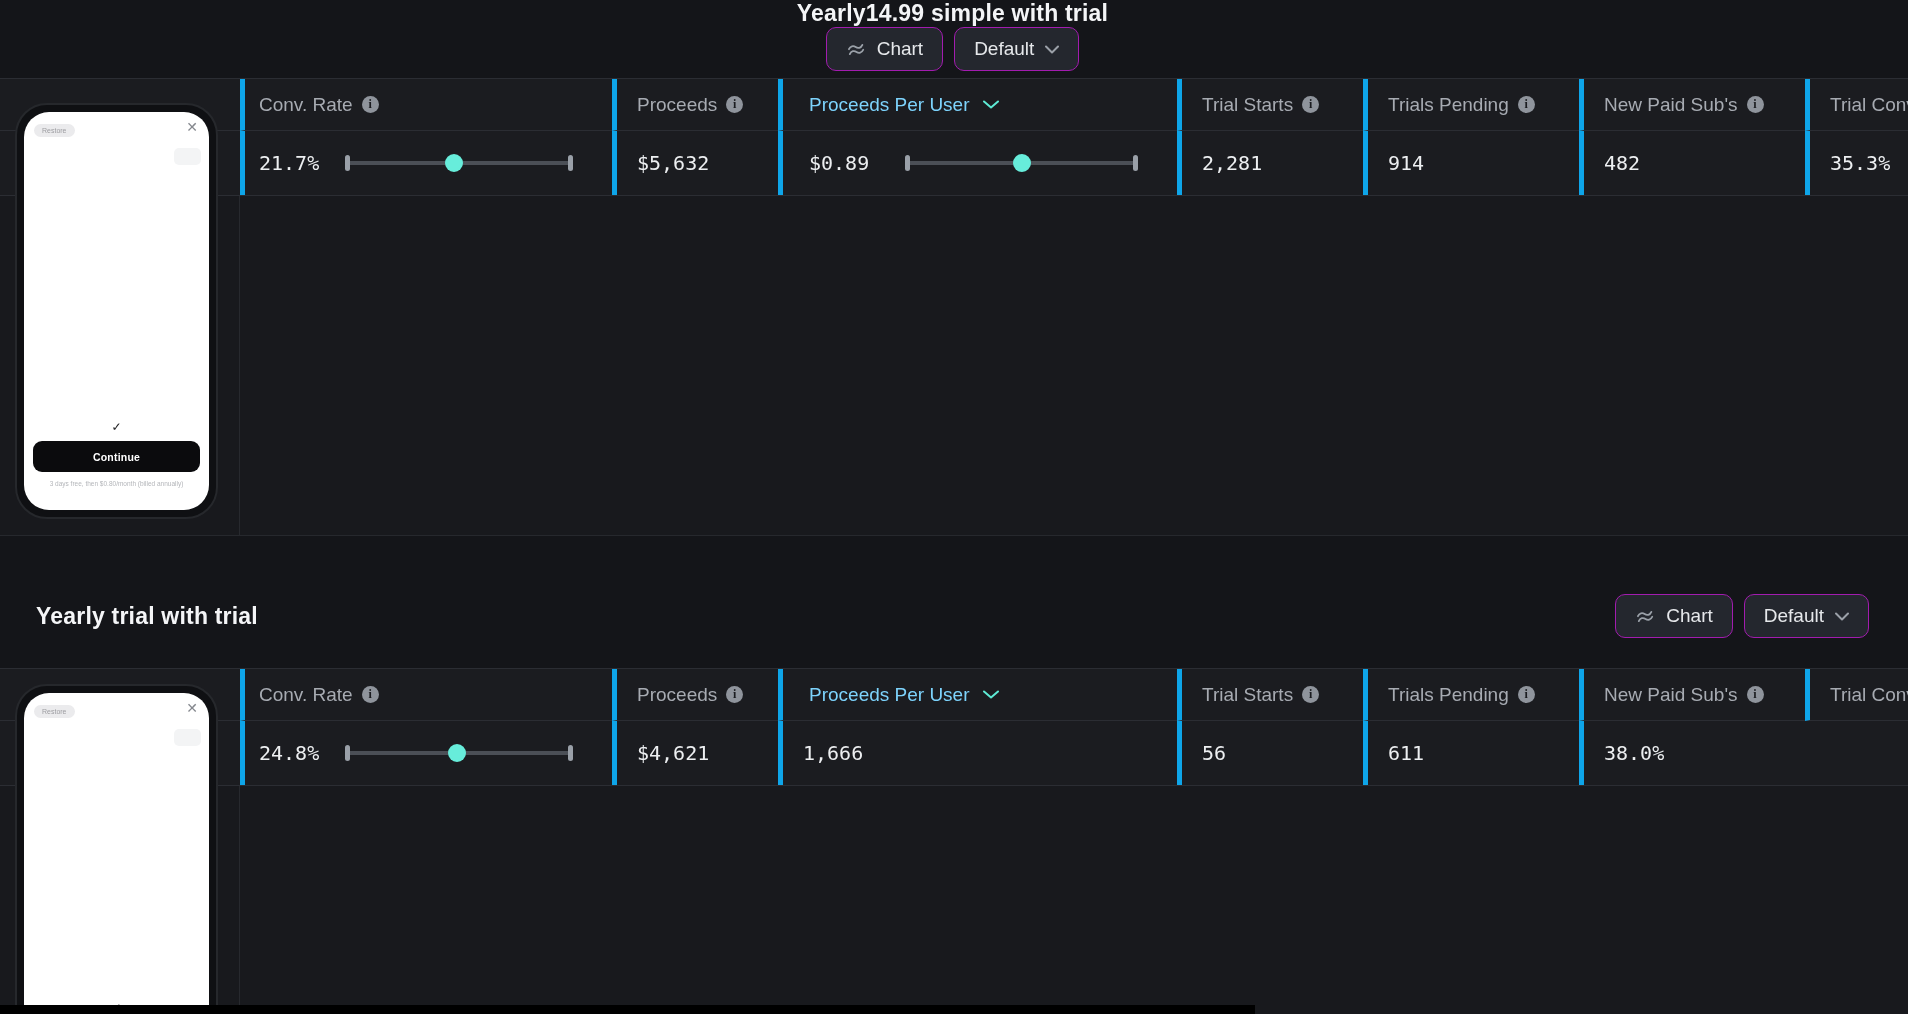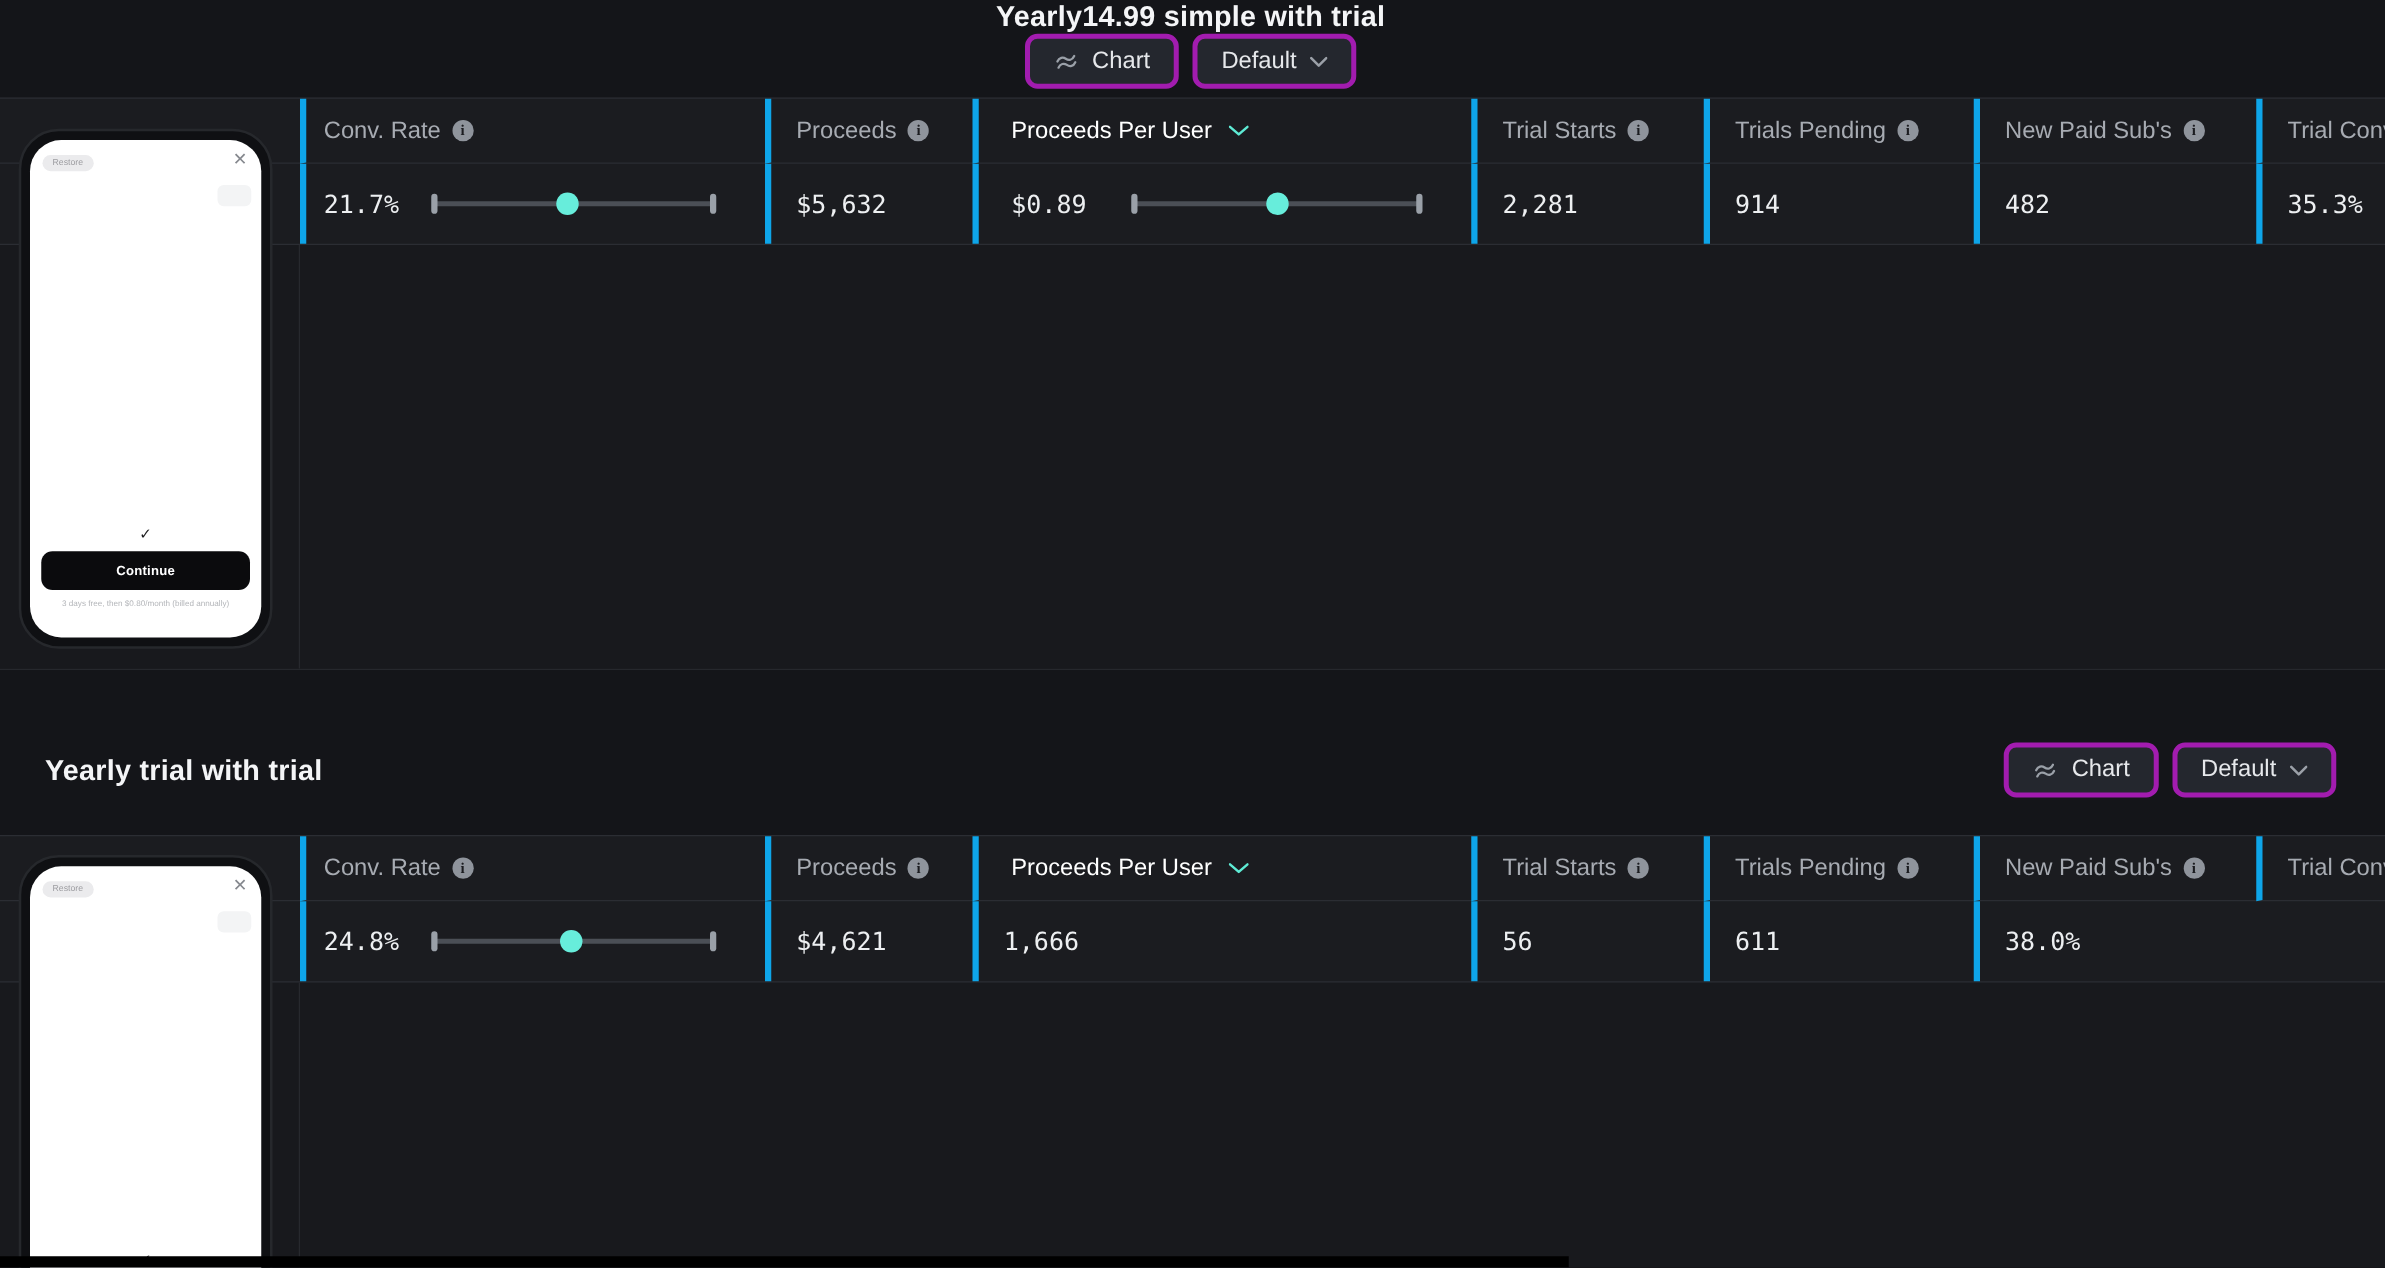--- a/index.html
+++ b/index.html
@@ -25,21 +25,21 @@
     display:flex; align-items:center; justify-content:space-between;
   }
   .panel-1 .band-inner { top:0;flex-direction:column; }
   .panel-2 .band-inner { top:56px; }
 
   .section-title { font-size:23px; font-weight:700; color:#f4f5f7; letter-spacing:.2px; }
 
   .toolbar { display:flex; gap:11px; }
   .btn {
     height:44px; display:inline-flex; align-items:center; gap:11px;
-    background:#24272e; border:4px solid #a21caf; border-radius:10px;
+    background:#24272e; border:1px solid #a21caf; border-radius:10px;
     padding:0 19px; color:#e6e8eb; font-size:19px; font-weight:500;
     font-family:"Liberation Sans", sans-serif; cursor:pointer;
   }
   .btn svg { flex:0 0 auto; }
 
   
   .table {
     position:absolute; left:0; right:auto; width:2056px;
     display:grid;
     grid-template-columns:240px 372px 166px 399px 186px 216px 226px 251px;
@@ -48,21 +48,21 @@
     border-bottom:1px solid #2b2d33;
     background:#1b1c20;
   }
   .panel-1 .table { top:78px; }
   .panel-2 .table { top:132px; }
 
   .cell { display:flex; align-items:center; padding-left:14px; }
   .cell.bl { border-left:5px solid #0ea5e9; }
   .hrow { border-bottom:1px solid #2b2d33; }
   .hcell { color:#a7abb2; font-size:19px; gap:9px; }
-  .hcell.sorted { color:#ffffff; }
+  .hcell.sorted { color:#7dd3fc; }
   .dcell { font-family:"DejaVu Sans Mono", monospace; font-size:20px; color:#edeff1; }
   .cell.pad-lg { padding-left:20px; }
   .cell.ppu { padding-left:26px; }
   .cell.slider-cell { padding-right:39px; }
 
   .info {
     width:17px; height:17px; border-radius:50%;
     background:#8f949c; color:#1b1c20;
     display:inline-flex; align-items:center; justify-content:center;
     font-family:"Liberation Serif", serif; font-weight:700; font-size:12px;

